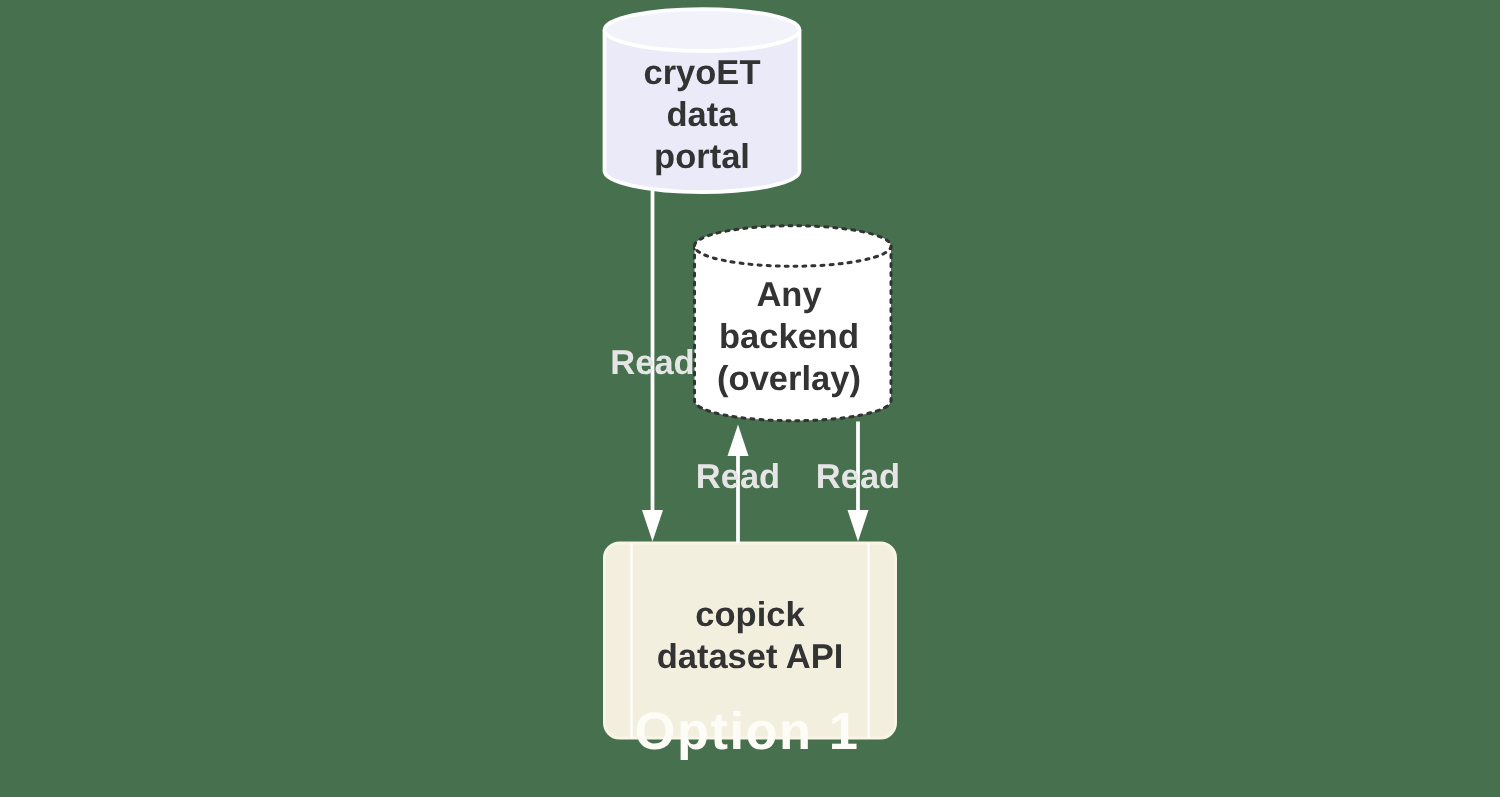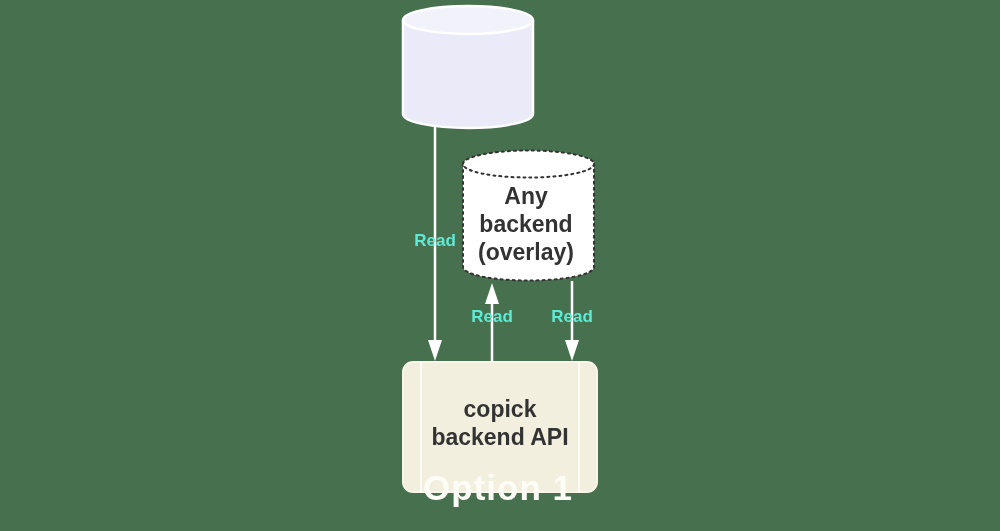--- a/index.html
+++ b/index.html
@@ -17,22 +17,22 @@
     text-align: center;
     font-weight: bold;
     white-space: pre-line;
   }
   .node-label {
     color: #333333;
     font-size: 23px;
     line-height: 28px;
   }
   .edge-label {
-    color: #5eead4;
-    font-size: 17px;
+    color: #e5e5e5;
+    font-size: 23px;
     line-height: 22px;
   }
   .caption {
     color: #FDFCF6;
     font-size: 35px;
     line-height: 36px;
     letter-spacing: 1px;
   }
 </style>
 </head>
@@ -67,27 +67,30 @@
       <line x1="492" y1="362" x2="492" y2="302" stroke="#FFFFFF" stroke-width="2.5"></line>
       <polygon points="492,283 485,304 499,304" fill="#FFFFFF"></polygon>
     </g>
 
     <g>
       <line x1="572" y1="281" x2="572" y2="342" stroke="#FFFFFF" stroke-width="2.5"></line>
       <polygon points="572,361 565,340 579,340" fill="#FFFFFF"></polygon>
     </g>
   </svg>
 
+  <div class="label node-label" style="left:402px; top:34px; width:132px;">cryoET
+data
+portal</div>
 
   <div class="label node-label" style="left:463px; top:182px; width:126px;">Any
 backend
 (overlay)</div>
 
   <div class="label node-label" style="left:403px; top:395px; width:194px;">copick
-backend API</div>
+dataset API</div>
 
   <div class="label edge-label" style="left:399px; top:230px; width:72px;">Read</div>
 
   <div class="label edge-label" style="left:456px; top:306px; width:72px;">Read</div>
 
   <div class="label edge-label" style="left:536px; top:306px; width:72px;">Read</div>
 
   <div class="label caption" style="left:348px; top:470px; width:300px;">Option 1</div>
 
 </div>

